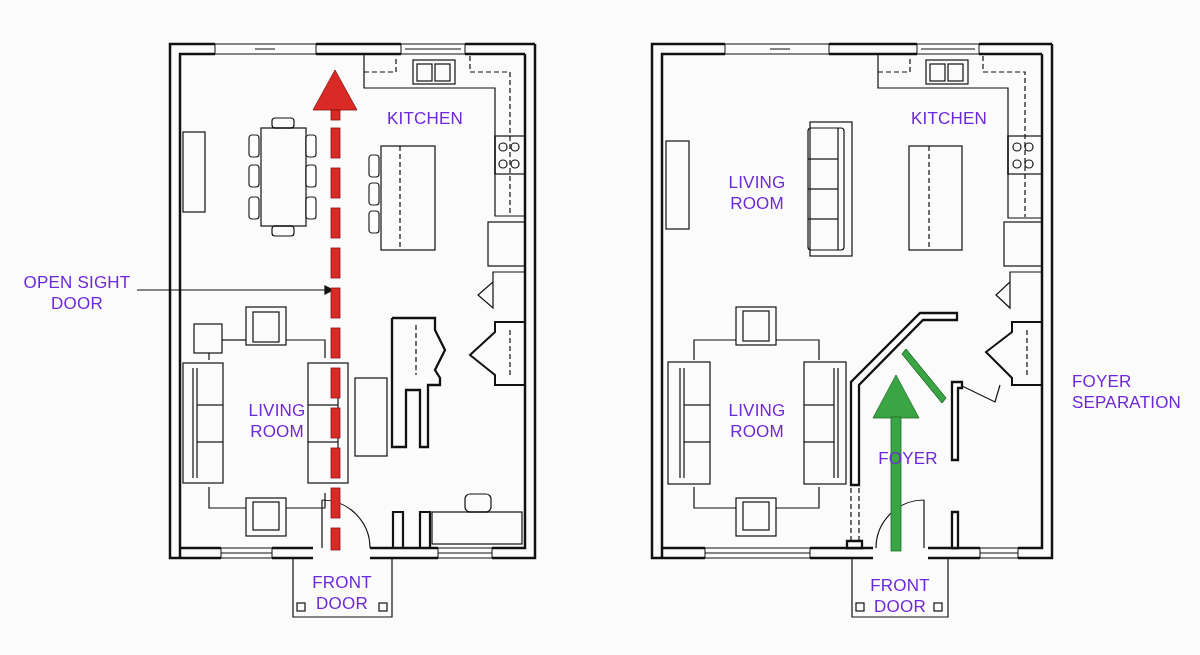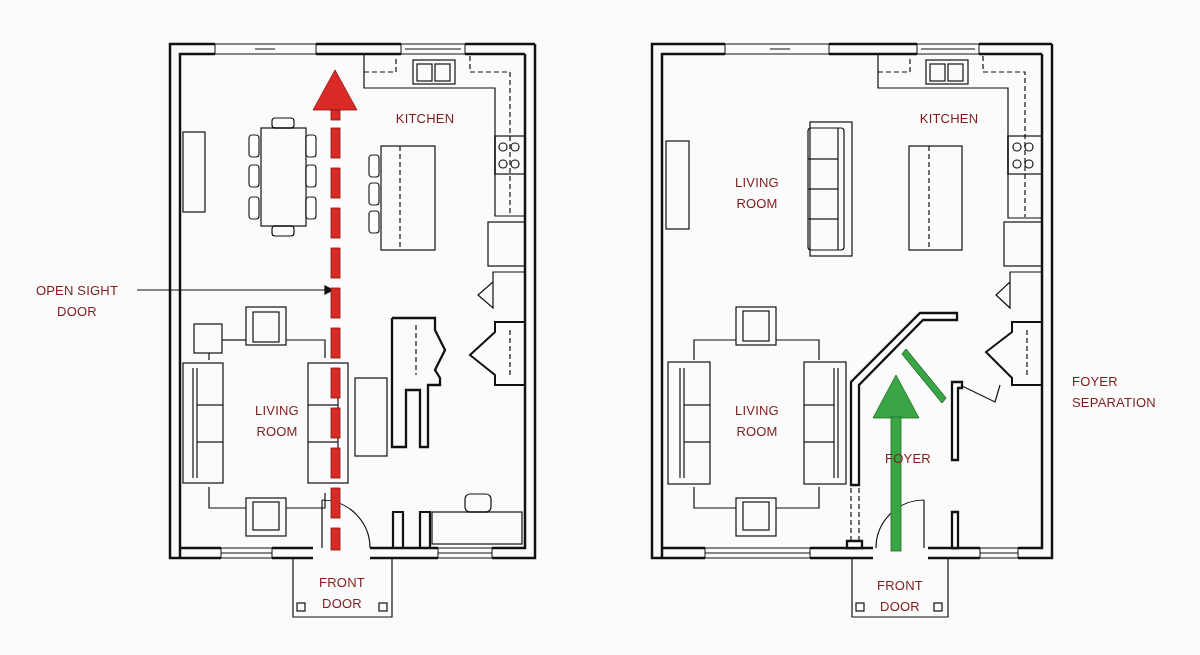--- a/index.html
+++ b/index.html
@@ -1,19 +1,19 @@
 <!DOCTYPE html>
 <html><head>
 <meta charset="utf-8">
 <style>
   html, body { margin:0; padding:0; background:#fbfbfb; }
   body { width:1200px; height:655px; position:relative; overflow:hidden;
          font-family:"Liberation Sans", sans-serif; }
   svg { position:absolute; left:0; top:0; }
-  .lbl { position:absolute; font-size:13px; color:#7f1d1d; text-align:center; line-height:21px; letter-spacing:0.2px; }
+  .lbl { position:absolute; font-size:17px; color:#6d28d9; text-align:center; line-height:21px; letter-spacing:0.2px; }
   .callout { text-align:center; }
 </style>
 </head>
 <body>
 
 <svg width="1200" height="655" viewBox="0 0 1200 655">
   <defs>
     <g id="chairV">
       <rect x="0" y="0" width="10" height="22" rx="3" fill="#fff" stroke="#222" stroke-width="1.2"></rect>
     </g>
@@ -256,21 +256,21 @@
 
 <div class="lbl" style="left:380px;top:108px;width:90px;">KITCHEN</div>
 <div class="lbl" style="left:232px;top:400px;width:90px;">
   <div>LIVING</div>
   <div>ROOM</div>
 </div>
 <div class="lbl" style="left:296px;top:572px;width:92px;">
   <div>FRONT</div>
   <div>DOOR</div>
 </div>
-<div class="lbl callout" style="left:14px;top:280px;width:126px;">
+<div class="lbl callout" style="left:14px;top:272px;width:126px;">
   <div>OPEN SIGHT</div>
   <div>DOOR</div>
 </div>
 
 <div class="lbl" style="left:904px;top:108px;width:90px;">KITCHEN</div>
 <div class="lbl" style="left:712px;top:172px;width:90px;">
   <div>LIVING</div>
   <div>ROOM</div>
 </div>
 <div class="lbl" style="left:712px;top:400px;width:90px;">

